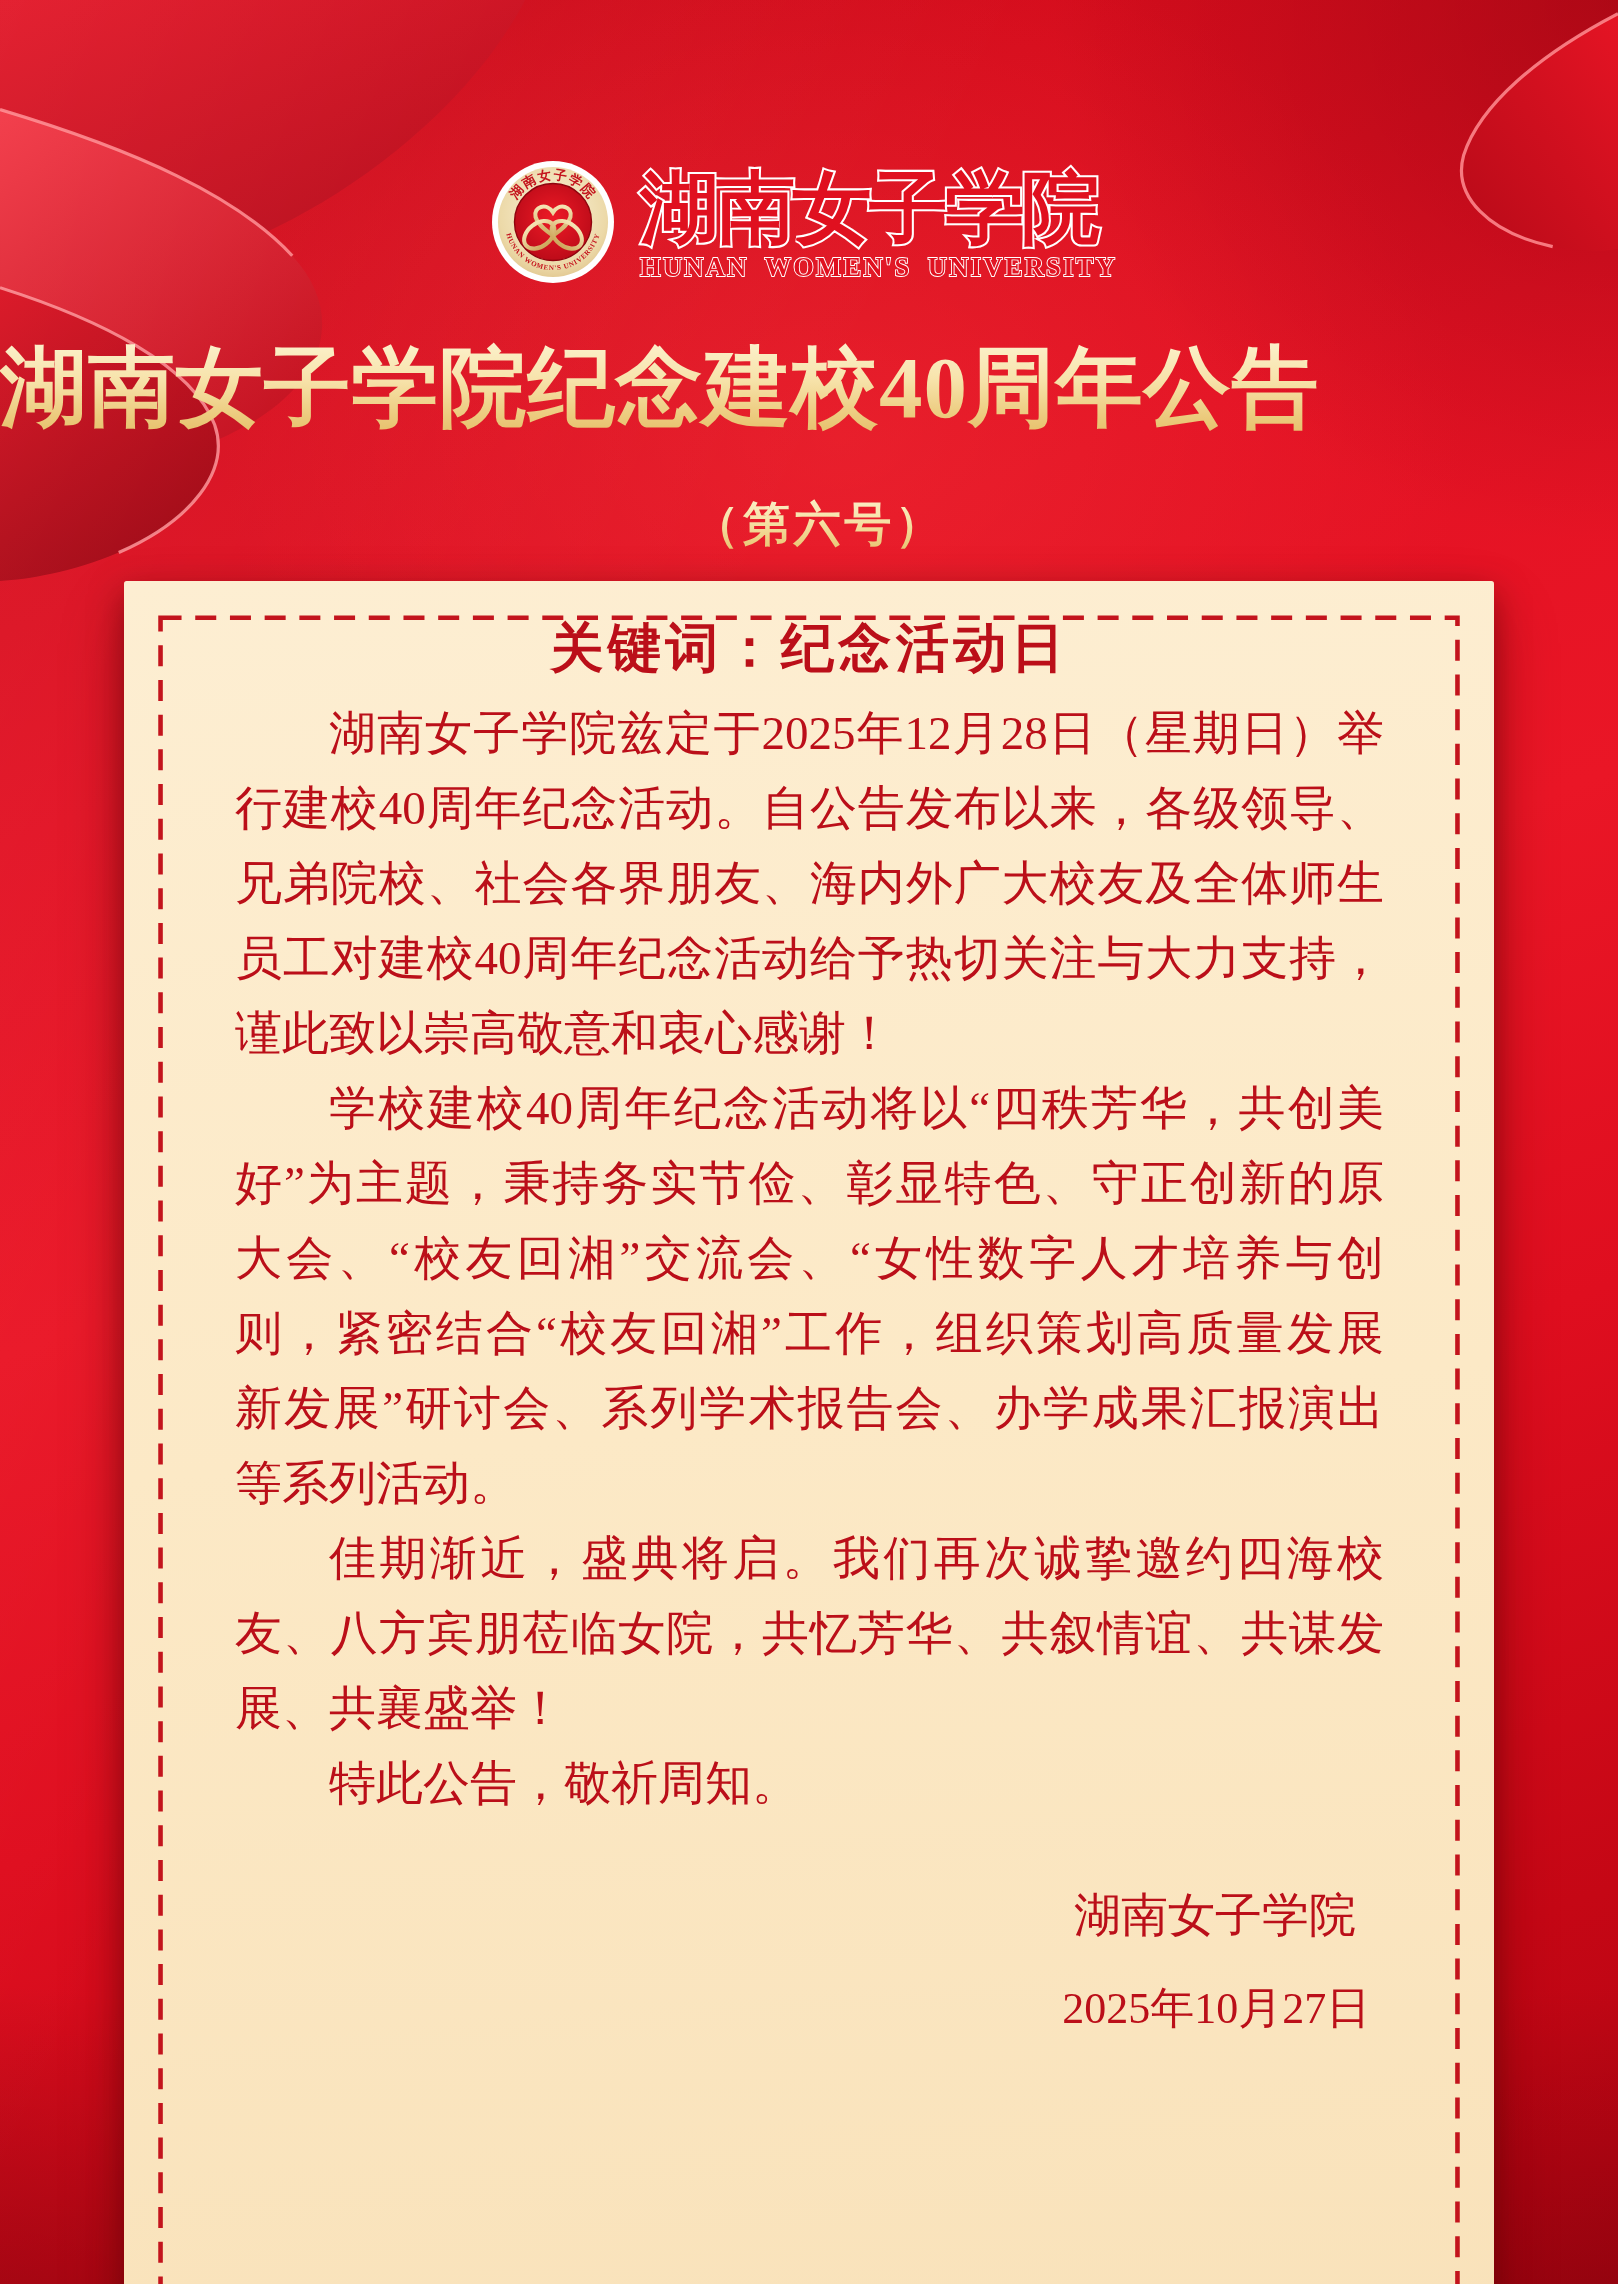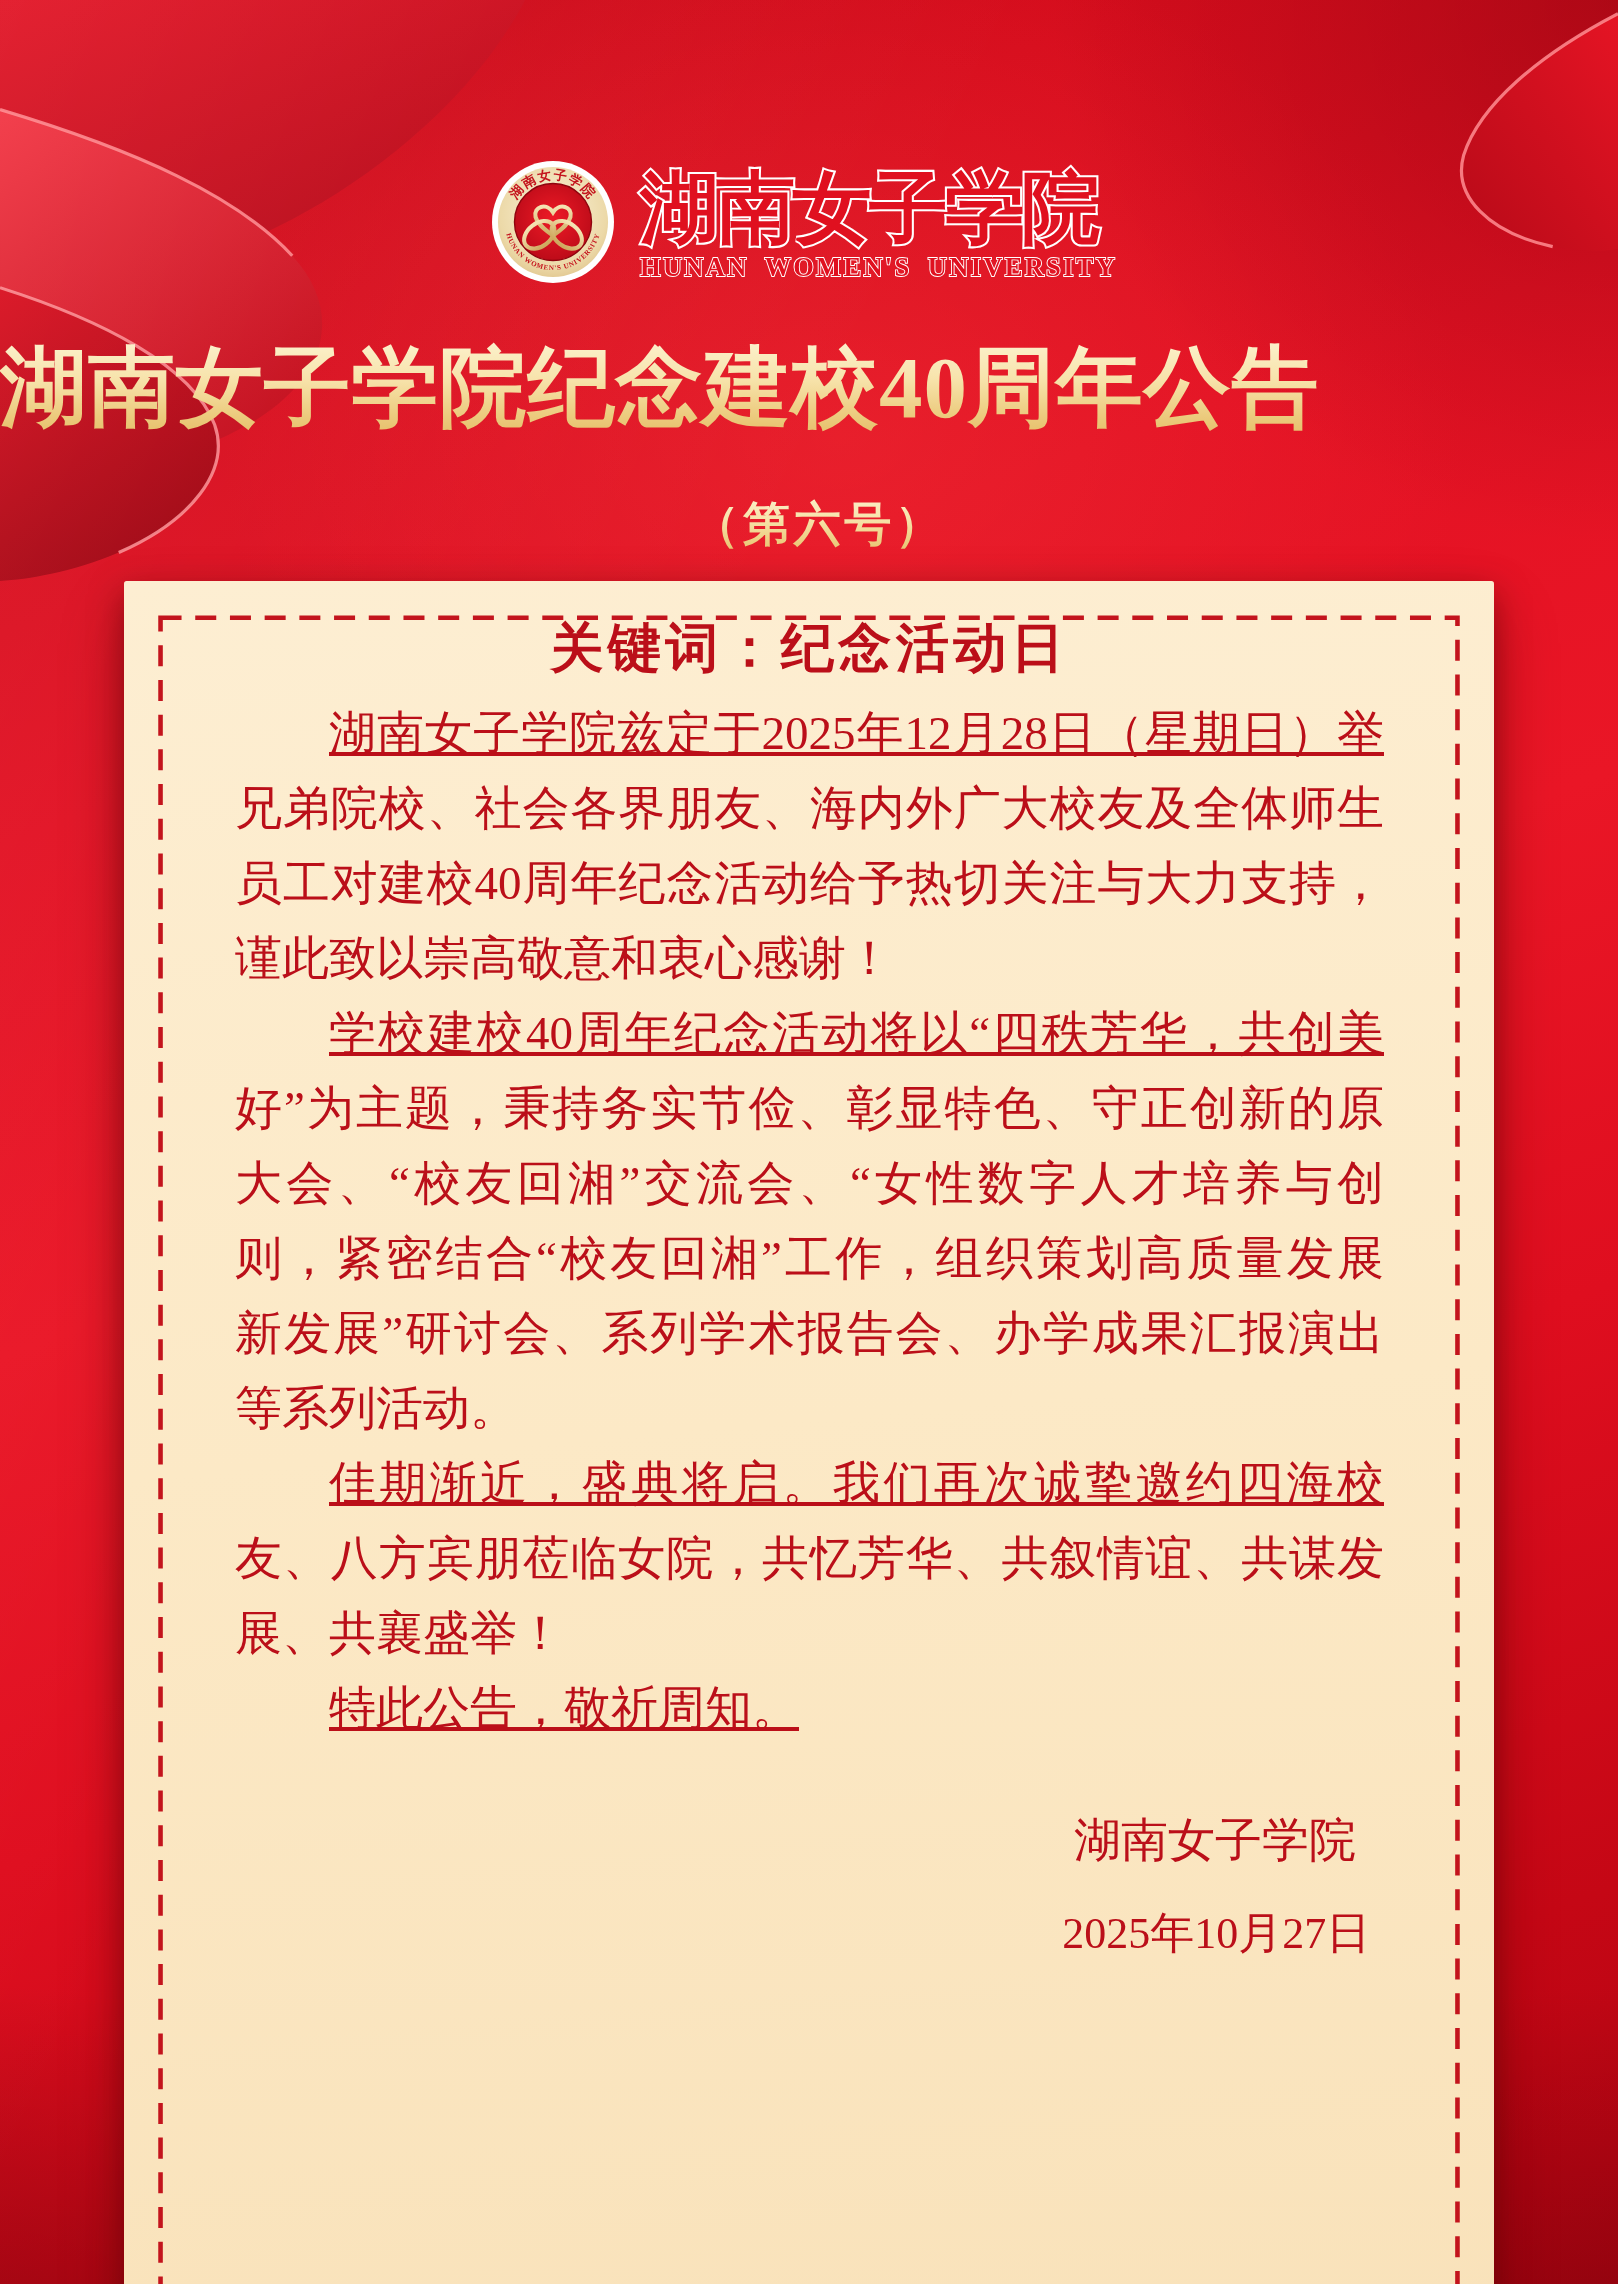--- a/index.html
+++ b/index.html
@@ -48,21 +48,21 @@
     border-radius:2.7px;
     box-shadow:0 12px 32px rgba(90,0,6,.55), 0 32px 64px rgba(90,0,6,.32);}
   .dash-frame{position:absolute;left:0;top:0;}
   .box-content{position:relative;padding:0 110px 0 111px;height:100%;}
   .keyword{margin-top:32px;text-align:center;font-size:53px;font-weight:800;
     letter-spacing:4.6px;line-height:69px;color:var(--red-text);
     font-family:"Liberation Sans", sans-serif;}
   .bodytxt{margin-top:13.7px;color:var(--red-text);font-family:"Liberation Serif", serif;}
   .bline{font-size:47px;line-height:75px;font-weight:500;
     text-align:justify;text-align-last:justify;}
-  .bline.first{text-indent:94px;text-decoration:underline;}
+  .bline.first{text-indent:94px;}
   .bline.plast{text-align-last:left;}
   .sign-block{color:var(--red-text);font-family:"Liberation Serif", serif;font-weight:500;}
   .sign{margin-top:57px;text-align:right;padding-right:28px;font-size:47px;line-height:75px;}
   .sdate{margin-top:18px;text-align:right;padding-right:13.7px;font-size:44px;line-height:75px;}
 </style>
 </head>
 <body>
 
 <div class="page">
 
@@ -137,20 +137,21 @@
   <div class="subtitle goldtext">（第六号）</div>
 
   <div class="notice-box">
     <svg class="dash-frame" width="1370" height="1751" viewBox="0 0 3000 3833">
       <rect x="80" y="80" width="2840" height="3673" fill="none" stroke="#c3141d" stroke-width="10" stroke-dasharray="46 30"></rect>
     </svg>
     <div class="box-content">
       <div class="keyword">关键词：纪念活动日</div>
       <div class="bodytxt">
           <div class="bline first">湖南女子学院兹定于2025年12月28日（星期日）举</div>
+          <div class="bline">行建校40周年纪念活动。自公告发布以来，各级领导、</div>
           <div class="bline">兄弟院校、社会各界朋友、海内外广大校友及全体师生</div>
           <div class="bline">员工对建校40周年纪念活动给予热切关注与大力支持，</div>
           <div class="bline plast">谨此致以崇高敬意和衷心感谢！</div>
           <div class="bline first">学校建校40周年纪念活动将以“四秩芳华，共创美</div>
           <div class="bline">好”为主题，秉持务实节俭、彰显特色、守正创新的原</div>
           <div class="bline">大会、“校友回湘”交流会、“女性数字人才培养与创</div>
           <div class="bline">则，紧密结合“校友回湘”工作，组织策划高质量发展</div>
           <div class="bline">新发展”研讨会、系列学术报告会、办学成果汇报演出</div>
           <div class="bline plast">等系列活动。</div>
           <div class="bline first">佳期渐近，盛典将启。我们再次诚挚邀约四海校</div>

